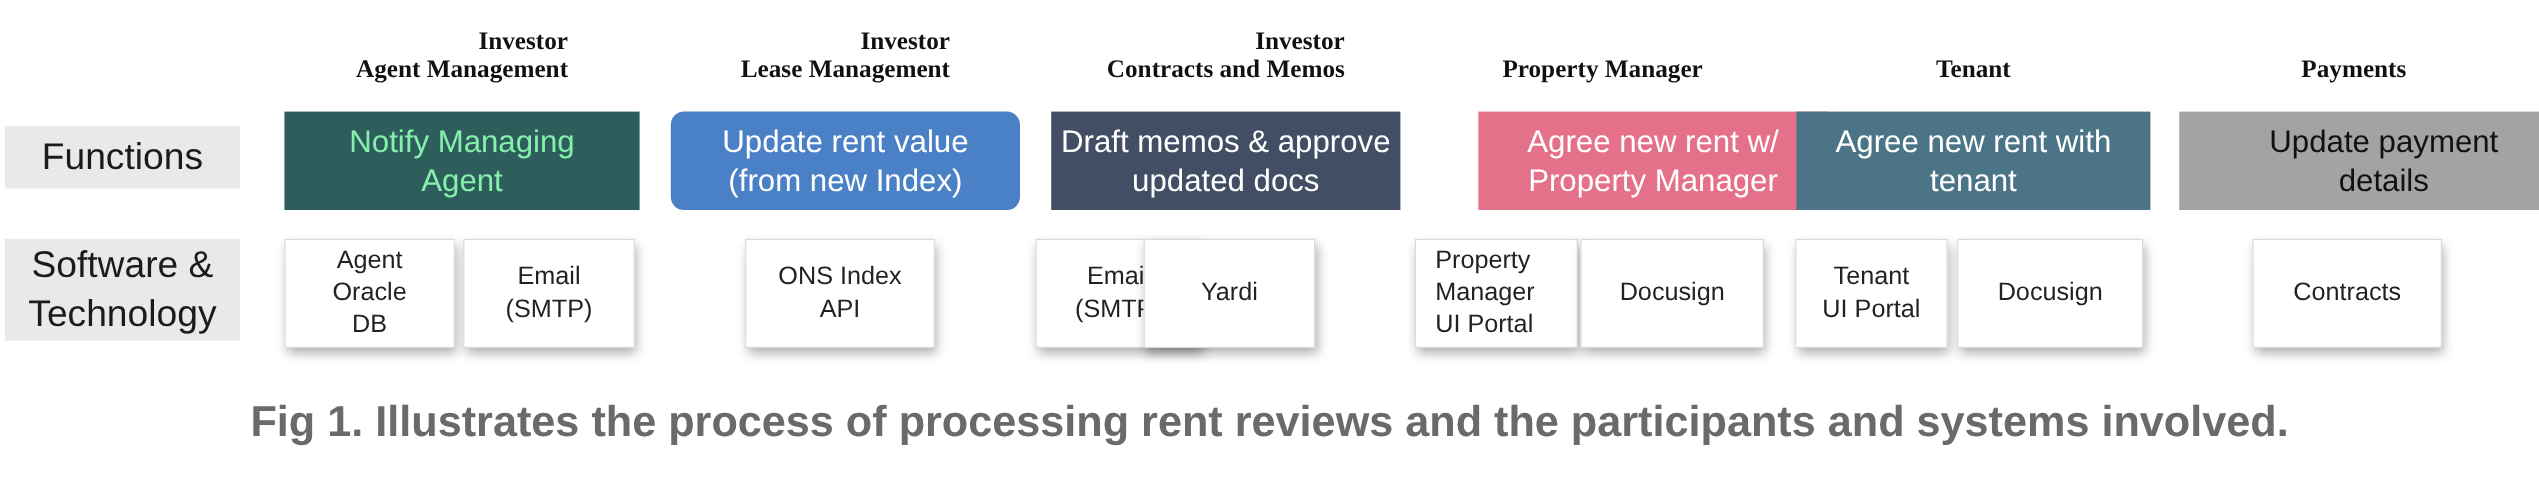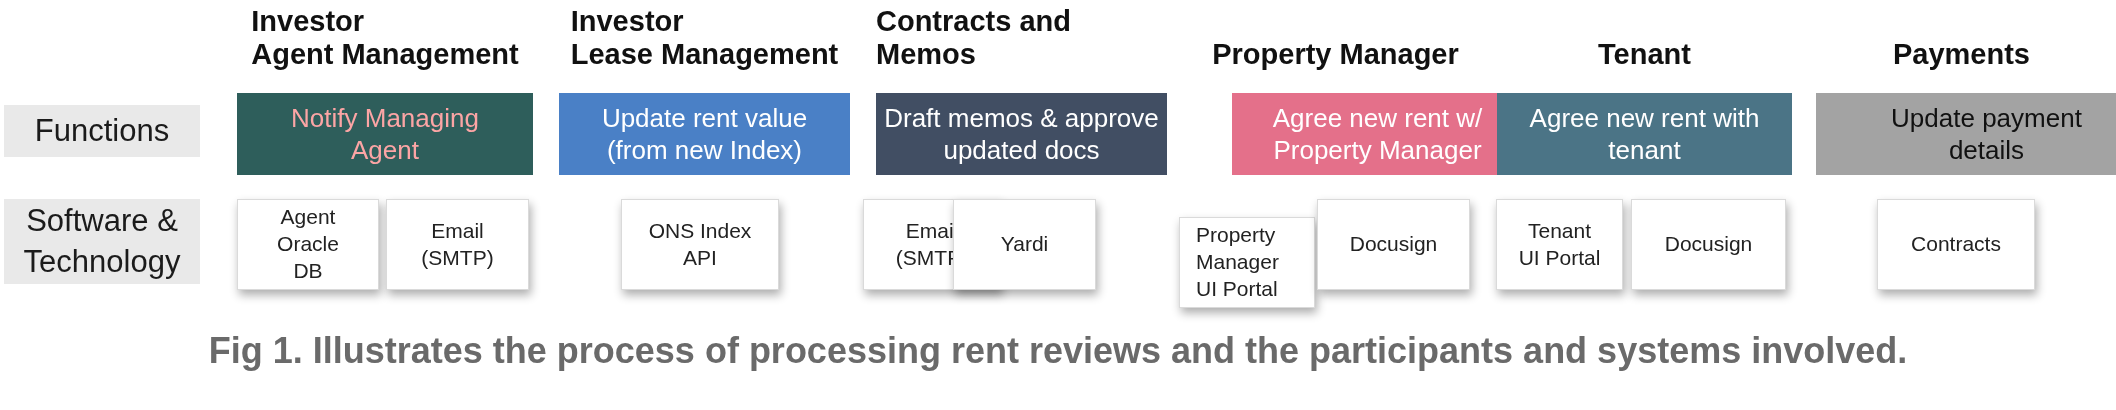--- a/index.html
+++ b/index.html
@@ -8,22 +8,22 @@
 
   .rowlabel{
     position:absolute;left:4px;width:196px;
     display:flex;align-items:center;justify-content:center;
     text-align:center;font-size:31px;color:#1b1b1b;
     white-space:pre-line;line-height:1.3;
   }
   .hdr{
     position:absolute;top:6px;height:64px;
     display:flex;flex-direction:column;justify-content:flex-end;align-items:center;
-    text-align:left;font-weight:bold;font-size:29px;color:#111111;
-    white-space:pre-line;line-height:1.12;
+    text-align:right;font-weight:bold;font-size:21px;color:#111111;
+    white-space:pre-line;line-height:1.12;font-family:Liberation Serif, serif;
   }
   .fn{
     position:absolute;top:93px;height:82px;
     display:flex;align-items:center;justify-content:center;
     text-align:center;font-size:26px;white-space:pre-line;line-height:1.25;
   }
   .sw{
     position:absolute;top:199px;height:91px;background:#ffffff;
     border:1px solid #dadada;box-shadow:2px 5px 9px rgba(0,0,0,0.32);
     display:flex;align-items:center;justify-content:center;
@@ -40,47 +40,47 @@
 <body>
 
 <div class="canvas">
 
   <div class="rowlabel" style="top: 199px; height: 85px; background: rgb(233, 233, 233);">Software &amp;
 Technology</div>
   <div class="rowlabel" style="top: 105px; height: 52px; background: rgb(233, 233, 233);">Functions</div>
 
   <div class="hdr" style="left: 237px; width: 296px; color: rgb(17, 17, 17);">Investor
 Agent Management</div>
-  <div class="fn" style="left: 237px; width: 296px; background: rgb(46, 94, 91); color: #fca5a5;">Notify Managing
+  <div class="fn" style="left: 237px; width: 296px; background: rgb(46, 94, 91); color: #86efac;">Notify Managing
 Agent</div>
   <div class="sw" style="left:237px;width:142px;">Agent
 Oracle
 DB</div>
   <div class="sw" style="left:386px;width:143px;">Email
 (SMTP)</div>
 
   <div class="hdr" style="left: 559px; width: 291px; color: rgb(17, 17, 17);">Investor
 Lease Management</div>
-  <div class="fn" style="left: 559px; width: 291px; background: rgb(74, 128, 198); color: rgb(255, 255, 255);">Update rent value
+  <div class="fn" style="left: 559px; width: 291px; background: rgb(74, 128, 198); color: rgb(255, 255, 255); border-radius: 11px;">Update rent value
 (from new Index)</div>
   <div class="sw" style="left:621px;width:158px;">ONS Index
 API</div>
 
   <div class="hdr" style="left: 876px; width: 291px; color: rgb(17, 17, 17);">Investor
 Contracts and Memos</div>
   <div class="fn" style="left: 876px; width: 291px; background: rgb(65, 78, 99); color: rgb(255, 255, 255);">Draft memos &amp; approve
 updated docs</div>
   <div class="sw" style="left:863px;width:138px;">Email
 (SMTP)</div>
   <div class="sw" style="left:953px;width:143px;">Yardi</div>
 
   <div class="hdr" style="left: 1190px; width: 291px; color: rgb(17, 17, 17);">Property Manager</div>
   <div class="fn" style="left: 1190px; width: 291px; background: rgb(228, 112, 138); color: rgb(255, 255, 255); margin-left: 42px;">Agree new rent w/
 Property Manager</div>
-  <div class="sw leftalign" style="left:1179px;width:136px;margin-top:18px;">Property
+  <div class="sw leftalign" style="left:1179px;width:136px;">Property
 Manager
 UI Portal</div>
   <div class="sw" style="left:1317px;width:153px;">Docusign</div>
 
   <div class="hdr" style="left: 1497px; width: 295px; color: rgb(17, 17, 17);">Tenant</div>
   <div class="fn" style="left: 1497px; width: 295px; background: rgb(75, 116, 134); color: rgb(255, 255, 255);">Agree new rent with
 tenant</div>
   <div class="sw" style="left:1496px;width:127px;">Tenant
 UI Portal</div>
   <div class="sw" style="left:1631px;width:155px;">Docusign</div>

